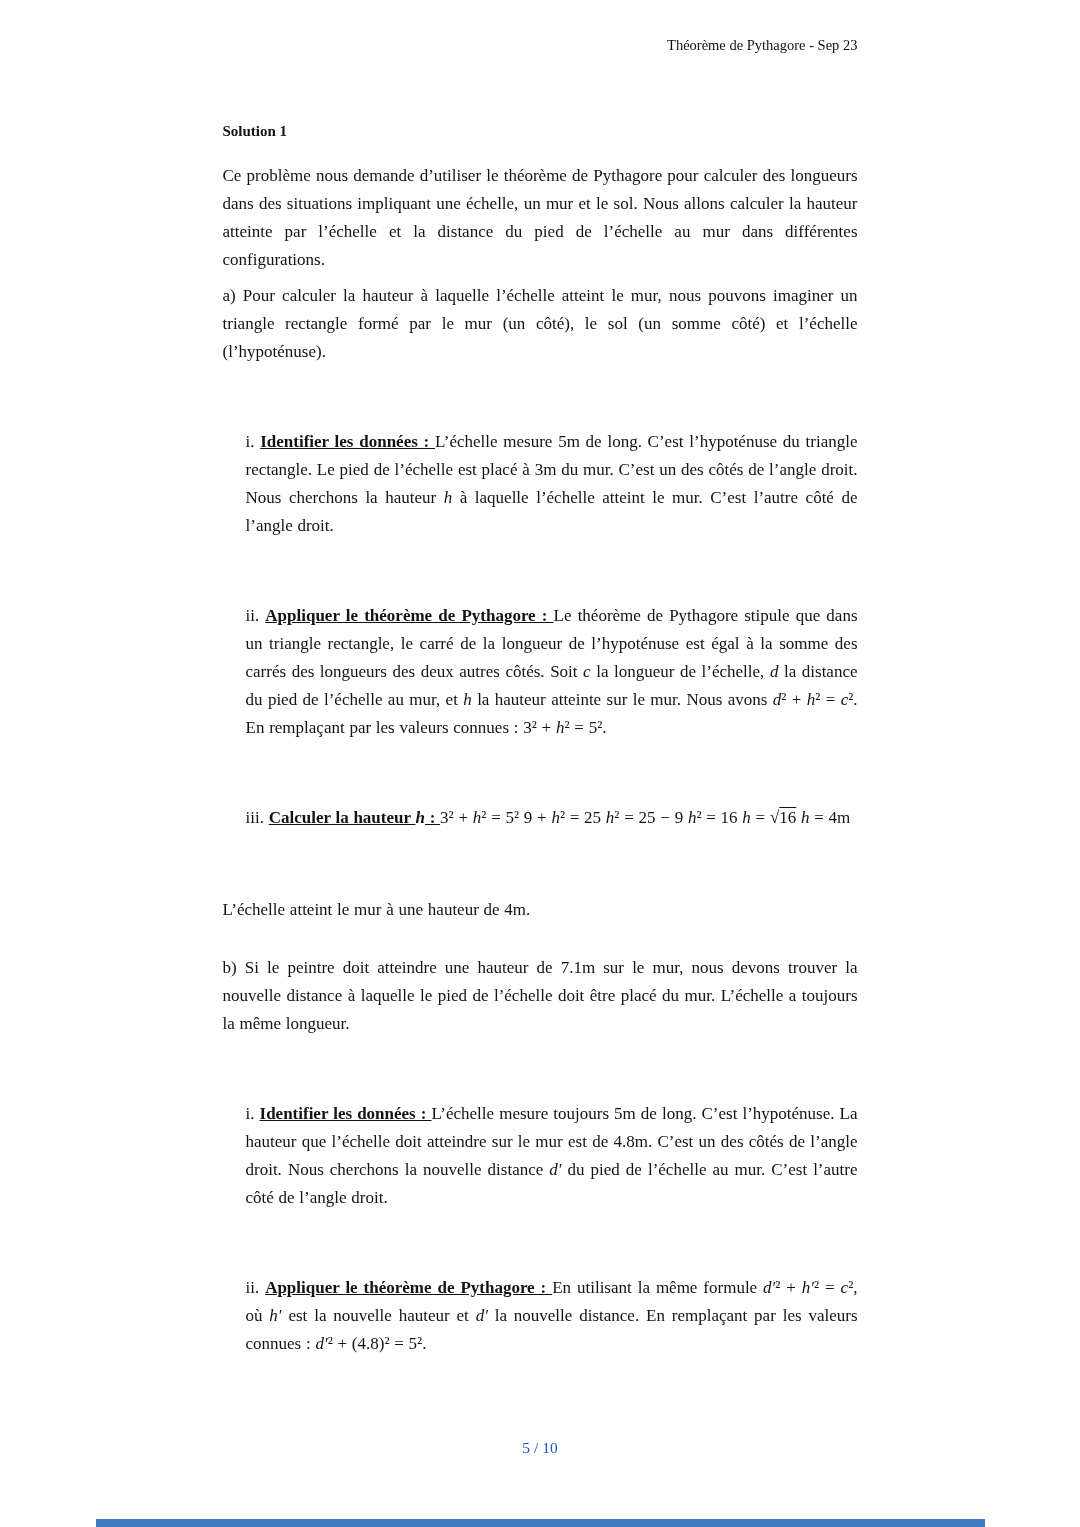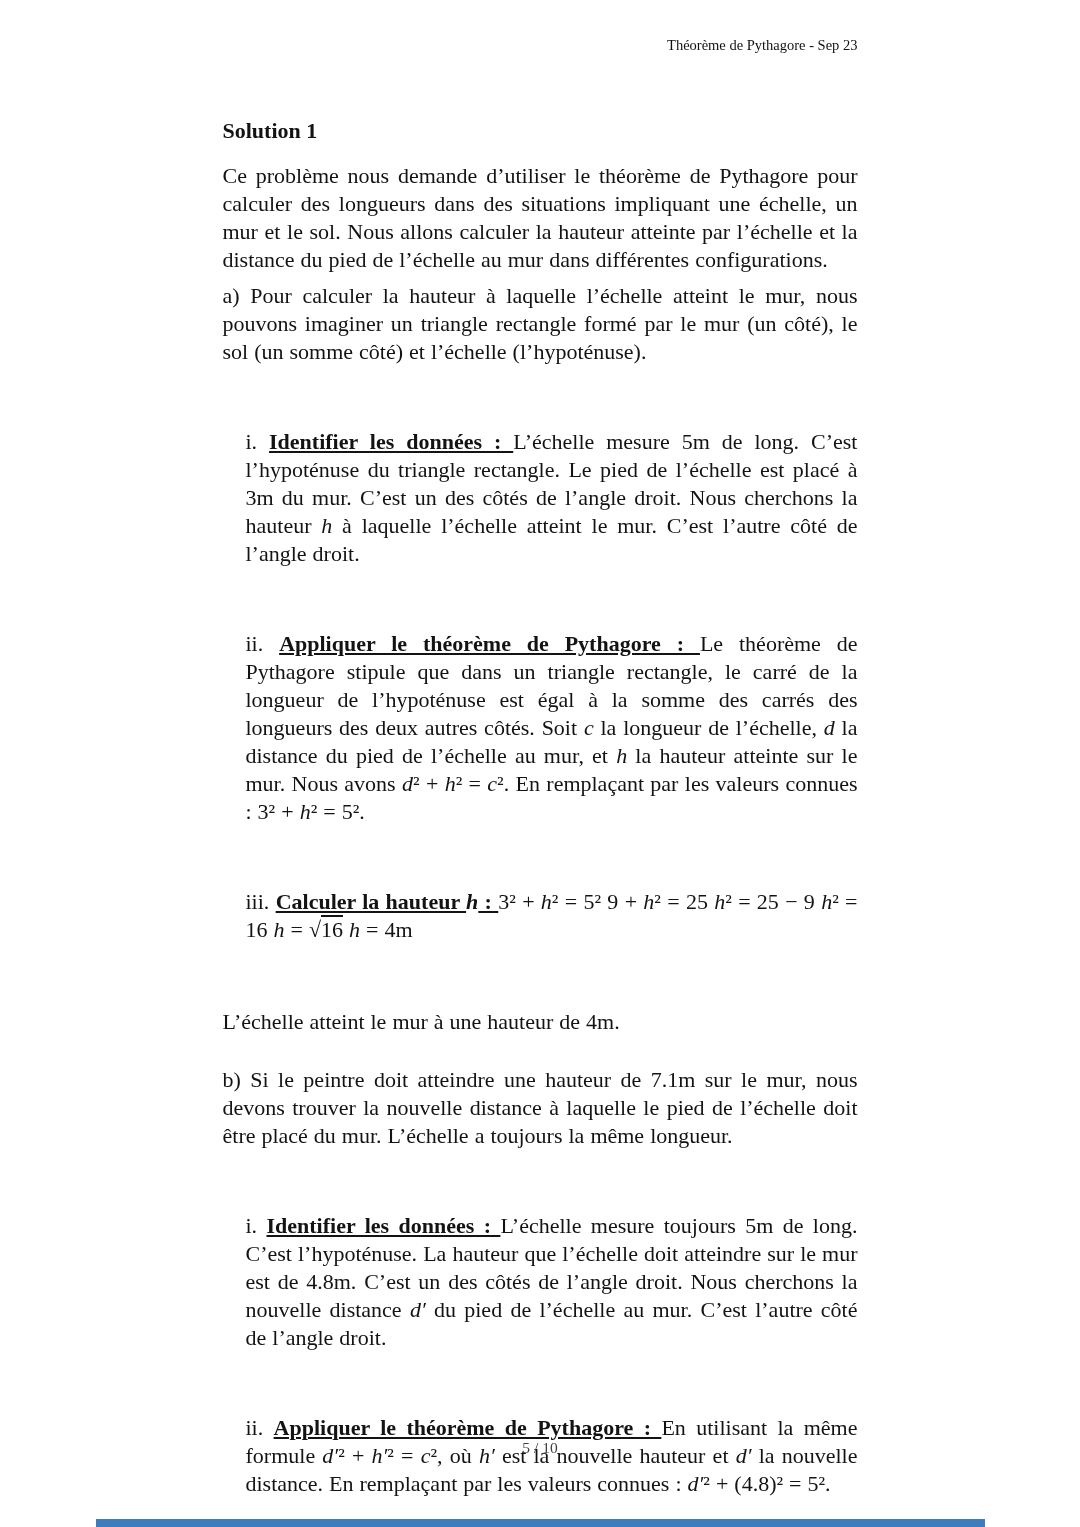--- a/index.html
+++ b/index.html
@@ -19,46 +19,46 @@
     overflow: hidden;
   }
   .header {
     text-align: right;
     font-size: 14.5px;
     line-height: 18px;
     color: #111;
   }
   .title {
     margin-top: 64px;
-    font-size: 22px;
+    font-size: 15px;
     line-height: 26px;
     font-weight: 700;
   }
   .para, .item {
-    font-size: 22px;
+    font-size: 17px;
     line-height: 28px;
     text-align: justify;
     word-spacing: 0.5px;
   }
   .mt-md   { margin-top: 18px; }
   .mt-sm   { margin-top: 8px;  }
   .item    { margin-left: 23px; margin-top: 62px; }
   .mt-concl{ margin-top: 64px; }
   .mt-b    { margin-top: 30px; }
   .seg-b  { font-weight: 700; text-decoration: underline; }
   .seg-i  { font-style: italic; }
   .seg-bi { font-weight: 700; font-style: italic; }
   .seg-o  { text-decoration: overline; }
   .footer {
     position: absolute;
     left: 0; right: 0;
     bottom: 70px;
     text-align: center;
     font-size: 15.5px;
-    color: #404040;
+    color: #1d4ed8;
   }
   .accent-bar {
     position: absolute;
     left: 0; right: 0;
     bottom: 0;
     height: 8px;
     background: #3e7dbd;
   }
 </style>
 </head>

